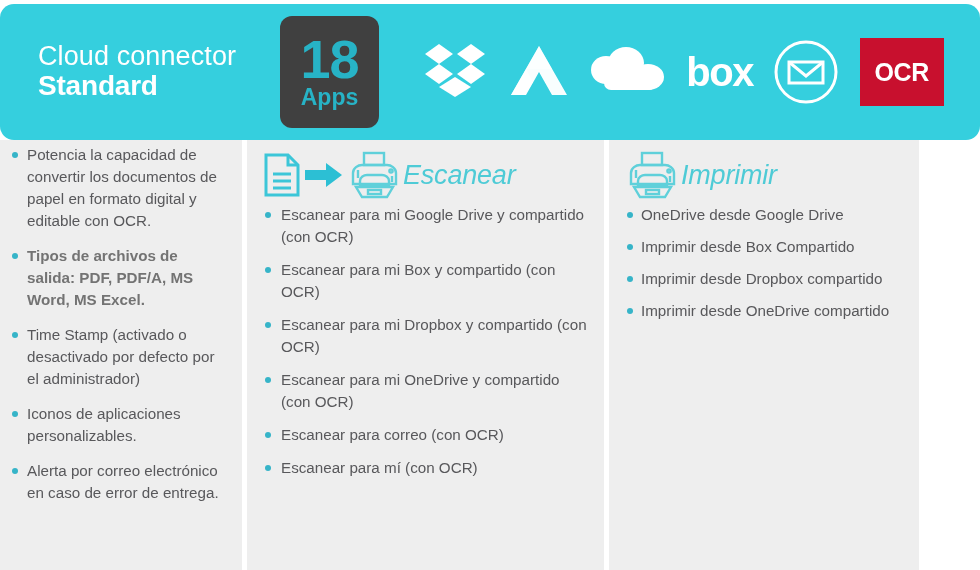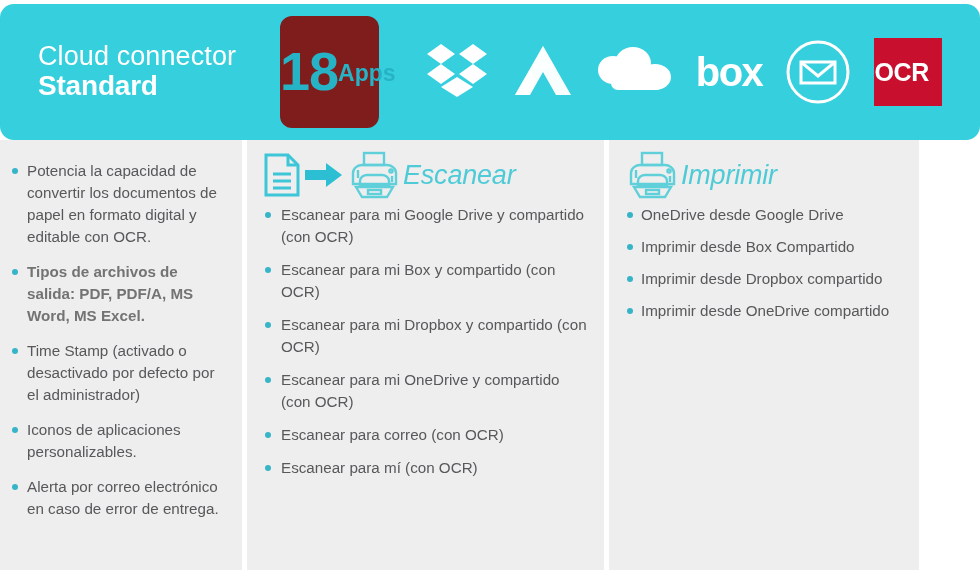--- a/index.html
+++ b/index.html
@@ -52,26 +52,27 @@
     font-size: 28px;
     font-weight: bold;
     line-height: 1.1;
     letter-spacing: -0.2px;
     white-space: nowrap;
   }
 
   .apps-badge {
     width: 99px;
     height: 112px;
-    background: #7f1d1d;
+    background: #404040;
     border-radius: 12px;
     margin-left: 12px;
     display: flex;
-    flex-direction: row;
-    align-items: center;
+    flex-direction: column;
+    align-items: center;
+    justify-content: center;
     flex: none;
   }
   .apps-count {
     color: #27b3c6;
     font-size: 54px;
     font-weight: bold;
     line-height: 0.92;
     letter-spacing: -1px;
   }
   .apps-label {
@@ -89,25 +90,26 @@
     justify-content: space-around;
     padding: 0 26px 0 34px;
     height: 100%;
   }
   .logo-cell {
     display: flex;
     align-items: center;
     justify-content: center;
   }
   .ocr-badge {
-    width: 68px;
+    width: 84px;
     height: 68px;
     background: #c8102e;
     display: flex;
     align-items: center;
+    justify-content: center;
   }
   .ocr-badge span {
     color: #ffffff;
     font-size: 25px;
     font-weight: bold;
     letter-spacing: -0.3px;
   }
   .box-word {
     color: #ffffff;
     font-size: 40px;
@@ -125,21 +127,21 @@
     height: 430px;
     display: flex;
     background: #ffffff;
   }
   .col {
     background: #eeeeee;
     box-sizing: border-box;
     height: 430px;
     position: relative;
   }
-  .col-left   { width: 242px; padding: 20px 14px 0 10px; }
+  .col-left   { width: 242px; padding: 4px 14px 0 10px; }
   .col-mid    { width: 357px; margin-left: 5px; padding: 6px 14px 0 16px; }
   .col-right  { width: 310px; margin-left: 5px; padding: 6px 12px 0 16px; }
 
   
   .sec-head {
     display: flex;
     align-items: center;
     height: 58px;
     gap: 4px;
     font-style: italic;

